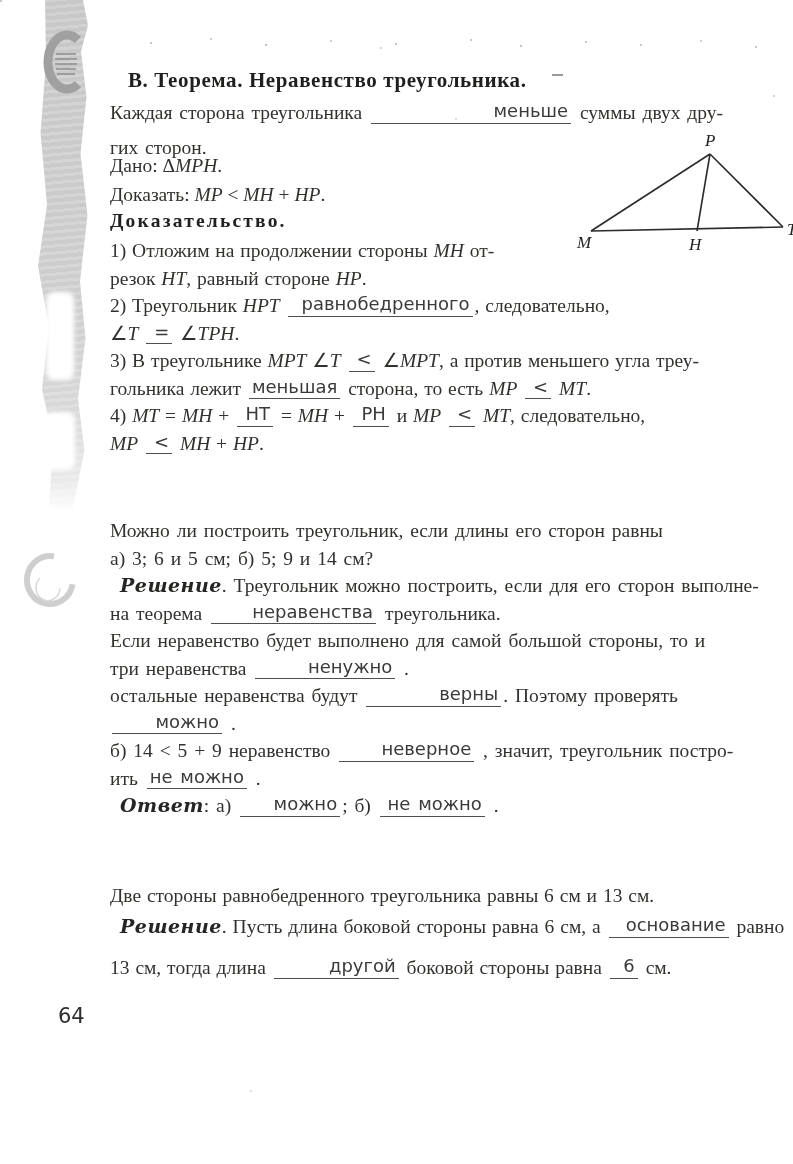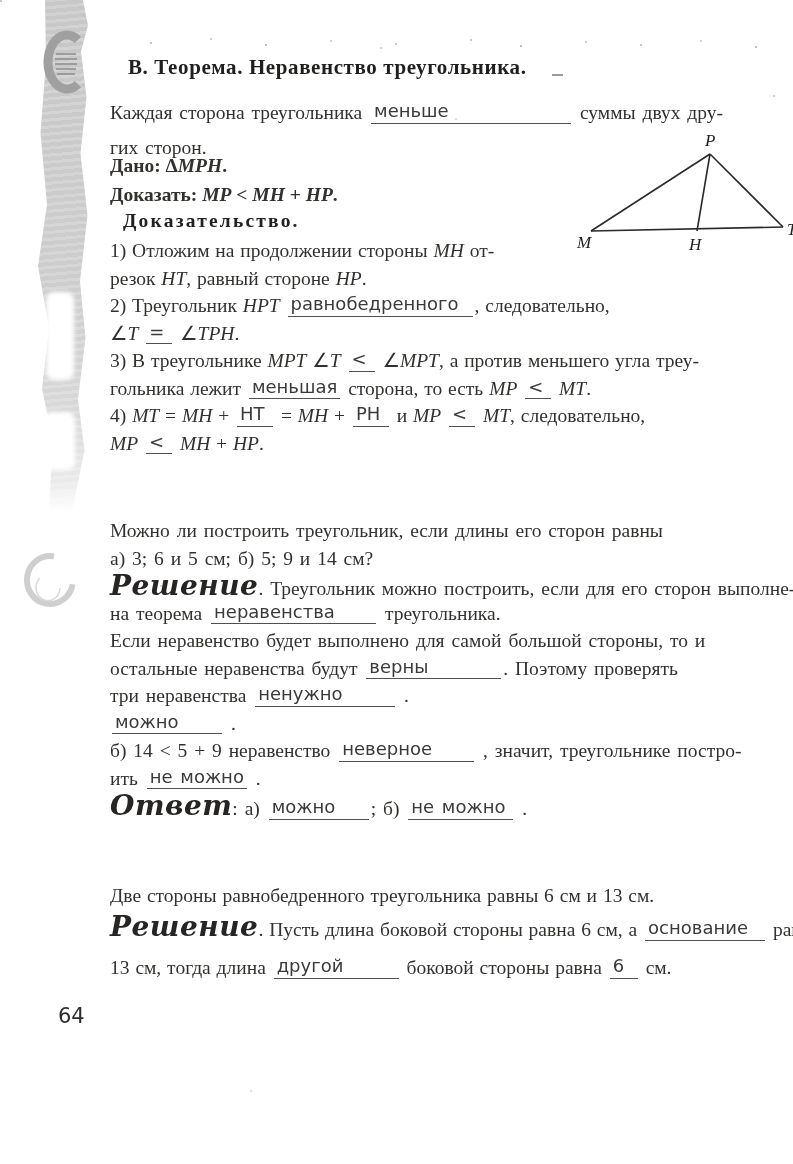--- a/index.html
+++ b/index.html
@@ -21,44 +21,44 @@
   .ring-bottom{left:20px;top:548px;opacity:.75;}
 
   .noise{position:absolute;left:0;top:0;width:2px;height:2px;background:#c6c6c6;
     box-shadow:150px 42px #c4c4c4,210px 38px #cfcfcf,265px 44px #c0c0c0,330px 40px #d0d0d0,
       395px 43px #c6c6c6,470px 39px #cccccc,520px 45px #c2c2c2,585px 41px #cdcdcd,
       640px 44px #c8c8c8,700px 40px #d2d2d2,755px 46px #c5c5c5,773px 95px #cfcfcf,
       380px 47px #d5d5d5,455px 118px #dedede,160px 585px #d8d8d8,250px 1090px #e0e0e0;}
   .artifact-dash{position:absolute;left:552px;top:74px;width:11px;height:2px;background:#9a9a9a;}
 
   
-  .title{position:absolute;left:128px;top:55px;margin:0;
+  .title{position:absolute;left:128px;top:68px;margin:0;
          font-size:21px;font-weight:bold;letter-spacing:.6px;color:#201f1d;}
   .block{position:absolute;left:110px;}
   .intro{top:95px;word-spacing:2px;}
   .given{top:151px;}
   .proofhead{top:208px;}
   .proof{top:237px;word-spacing:1px;}
   .problem1{top:517px;word-spacing:2px;}
   .problem2{top:880px;word-spacing:1px;}
 
   .line{white-space:pre;}
   .intro .line{height:35px;line-height:35px;}
-  .given .line{height:29px;line-height:29px;font-weight:bold;}
-  .proofhead .line{height:26px;line-height:26px;margin-left:13px;}
+  .given .line{height:29px;line-height:29px;}
+  .proofhead .line{height:26px;line-height:26px;}
   .proof .line{height:27.5px;line-height:27.5px;}
   .problem1 .line{height:27.5px;line-height:27.5px;}
   .problem2 .line{height:31px;line-height:31px;}
 
   .pr{color:#33312e;}
   .math{font-style:italic;}
   .bold{font-weight:bold;letter-spacing:2.2px;color:#222120;}
   .script{font-family:"DejaVu Serif",serif;font-style:italic;font-weight:bold;
-          font-size:28px;color:#262523;letter-spacing:.5px;}
-  .fill{display:inline-block;border-bottom:1.6px solid #4f4f4f;text-align:left;
+          font-size:19px;color:#262523;letter-spacing:.5px;margin-left:10px;}
+  .fill{display:inline-block;border-bottom:1.6px solid #4f4f4f;text-align:right;
         line-height:1;vertical-align:baseline;margin:0 2px;}
   .hw{font-family:"DejaVu Sans",sans-serif;font-size:18px;color:#3a3a3a;
       position:relative;top:-2px;padding:0 3px;display:inline-block;}
 
   
   .fig{position:absolute;left:560px;top:132px;width:233px;height:128px;margin:0;}
   .fig text{font-family:"Liberation Serif",serif;font-style:italic;font-size:17px;fill:#222;}
 
   .pagenum{position:absolute;left:58px;top:1004px;
            font-family:"DejaVu Sans",sans-serif;font-size:21px;color:#2d2d2d;}
@@ -124,24 +124,24 @@
       <text x="227" y="103">T</text>
     </svg>
   </figure>
 
   <div class="block problem1">
       <div class="line"><span class="pr">Можно ли построить треугольник, если длины его сторон равны</span></div>
       <div class="line"><span class="pr">а) 3; 6 и 5 см; б) 5; 9 и 14 см?</span></div>
       <div class="line"><span class="script">Решение</span><span class="pr">. Треугольник можно построить, если для его сторон выполне-</span></div>
       <div class="line"><span class="pr">на теорема </span><span class="fill" style="min-width: 165px;"><span class="hw">неравенства</span></span><span class="pr"> треугольника.</span></div>
       <div class="line"><span class="pr">Если неравенство будет выполнено для самой большой стороны, то и</span></div>
+      <div class="line"><span class="pr">три неравенства </span><span class="fill" style="min-width: 140px;"><span class="hw">ненужно</span></span><span class="pr"> .</span></div>
       <div class="line"><span class="pr">остальные неравенства будут </span><span class="fill" style="min-width: 135px;"><span class="hw">верны</span></span><span class="pr">. Поэтому проверять</span></div>
-      <div class="line"><span class="pr">три неравенства </span><span class="fill" style="min-width: 140px;"><span class="hw">ненужно</span></span><span class="pr"> .</span></div>
       <div class="line"><span class="fill" style="min-width: 110px;"><span class="hw">можно</span></span><span class="pr"> .</span></div>
-      <div class="line"><span class="pr">б) 14 &lt; 5 + 9 неравенство </span><span class="fill" style="min-width: 135px;"><span class="hw">неверное</span></span><span class="pr"> , значит, треугольнике постро-</span></div>
+      <div class="line"><span class="pr">б) 14 &lt; 5 + 9 неравенство </span><span class="fill" style="min-width: 135px;"><span class="hw">неверное</span></span><span class="pr"> , значит, треугольник постро-</span></div>
       <div class="line"><span class="pr">ить </span><span class="fill" style="min-width: 100px;"><span class="hw">не можно</span></span><span class="pr"> .</span></div>
       <div class="line"><span class="script">Ответ</span><span class="pr">: а) </span><span class="fill" style="min-width: 100px;"><span class="hw">можно</span></span><span class="pr">; б) </span><span class="fill" style="min-width: 105px;"><span class="hw">не можно</span></span><span class="pr"> .</span></div>
     </div>
   <div class="block problem2">
       <div class="line"><span class="pr">Две стороны равнобедренного треугольника равны 6 см и 13 см.</span></div>
       <div class="line"><span class="script">Решение</span><span class="pr">. Пусть длина боковой стороны равна 6 см, а </span><span class="fill" style="min-width: 120px;"><span class="hw">основание</span></span><span class="pr"> равно</span></div>
       <div class="line"><span class="pr">13 см, тогда длина </span><span class="fill" style="min-width: 125px; margin-top: 16px;"><span class="hw">другой</span></span><span class="pr"> боковой стороны равна </span><span class="fill" style="min-width: 28px;"><span class="hw">6</span></span><span class="pr"> см.</span></div>
     </div>
 
   <div class="pagenum">64</div>

